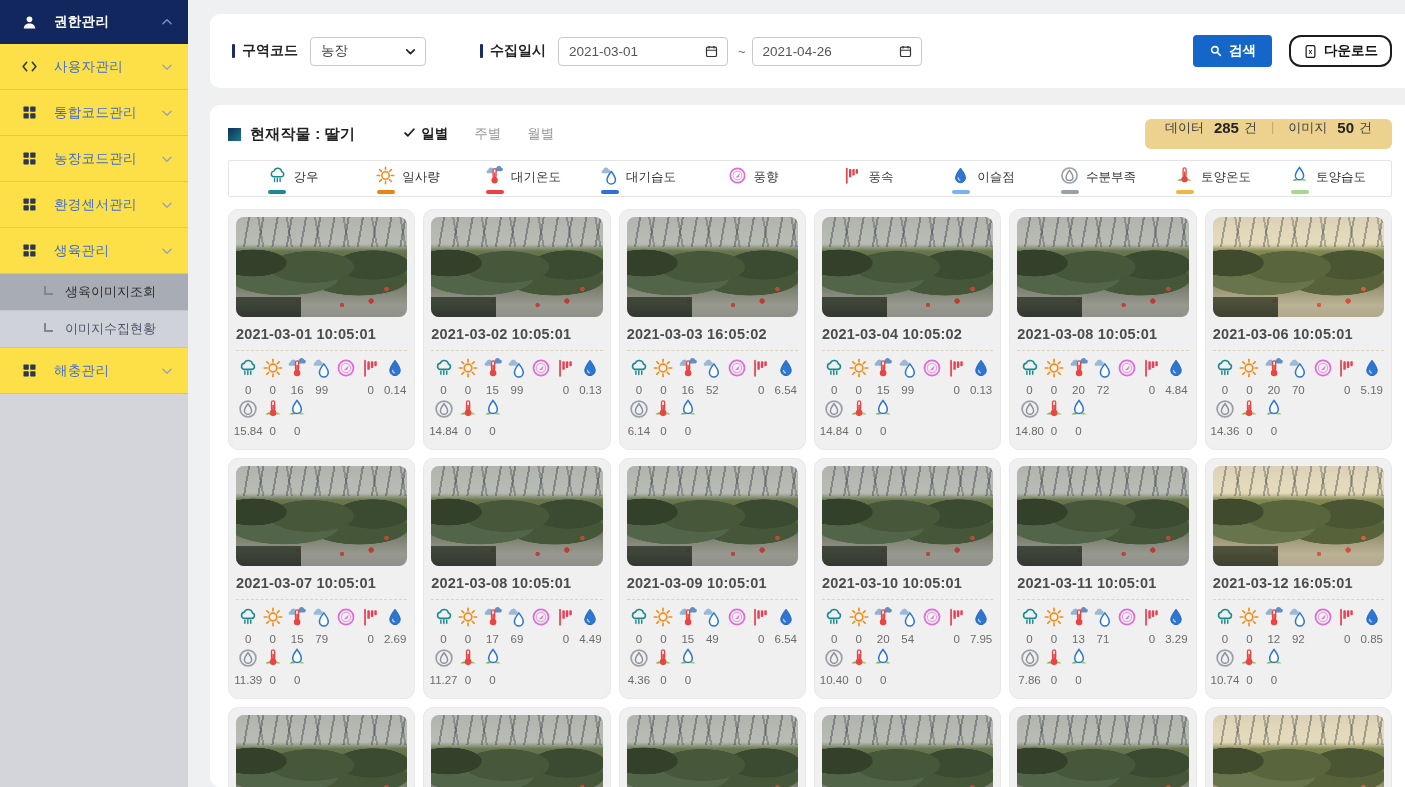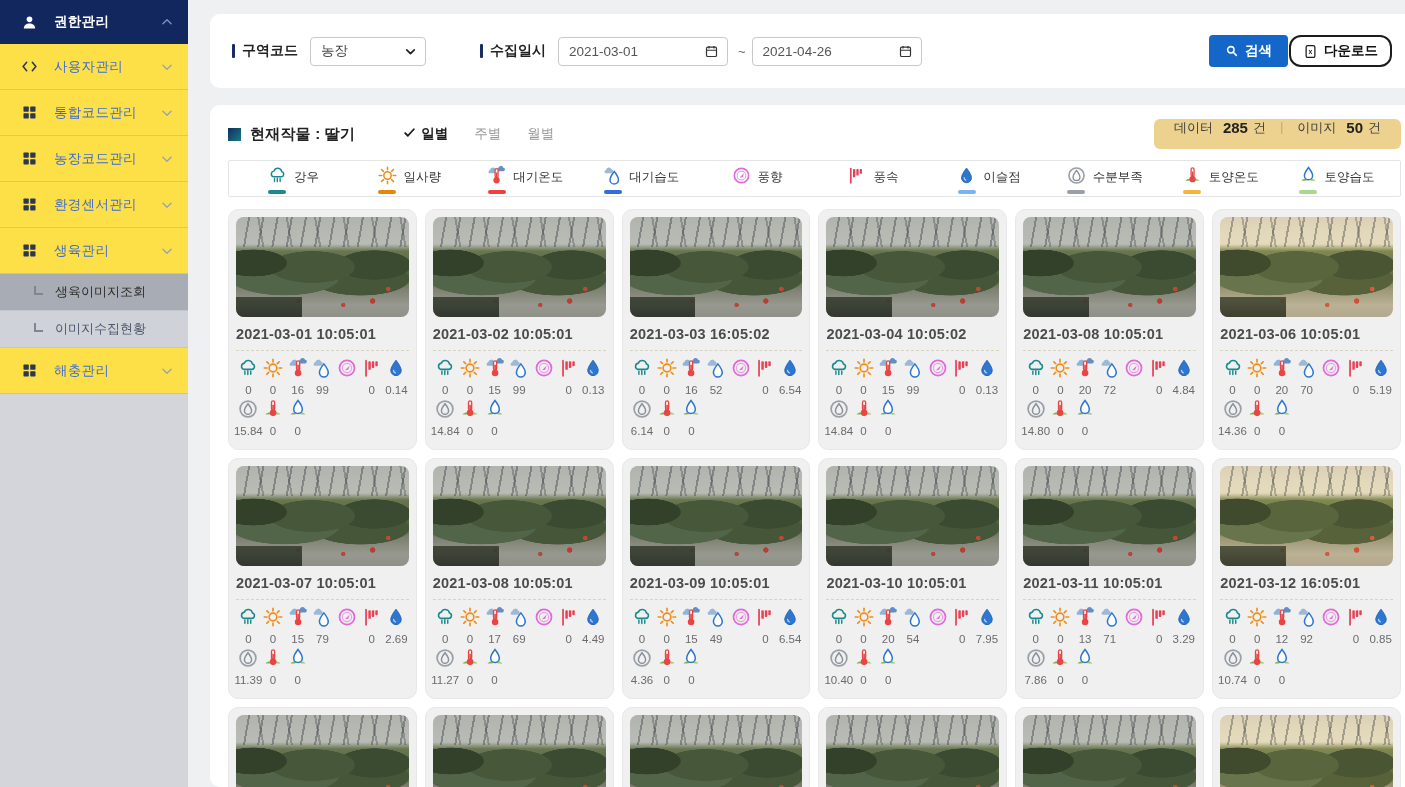--- a/index.html
+++ b/index.html
@@ -12,21 +12,21 @@
     border-bottom:1px solid #bfc2c9; cursor:pointer; background:#fde047; }
   .side-item.active { background:#12275e; border-bottom:none; height:44px; }
   .side-icon { width:18px; height:18px; display:flex; align-items:center; justify-content:center; color:#2c3750; }
   .side-icon svg { width:17px; height:17px; }
   .side-label { margin-left:16px; font-size:13.5px; color:#3e6cd0; letter-spacing:.3px; }
   .side-item.active .side-label { color:#ffffff; font-weight:bold; }
   .side-chevron { margin-left:auto; width:14px; height:14px; color:#9aa2b5; }
   .side-item.active .side-chevron { color:#7e8fc0; }
   .side-chevron svg { width:14px; height:14px; }
   .side-chevron.up svg { transform:rotate(180deg); }
-  .side-sub { height:37px; display:flex; align-items:center; padding:0 14px 0 34px;
+  .side-sub { height:37px; display:flex; align-items:center; padding:0 14px 0 44px;
     background:#cfd2d8; border-bottom:1px solid #c2c5cc; cursor:pointer; }
   .side-sub.selected { background:#a8acb4; }
   .sub-l-icon { width:9px; height:9px; border-left:2px solid #80858f; border-bottom:2px solid #80858f; margin-bottom:3px; }
   .side-sub-label { margin-left:12px; font-size:13px; color:#4c566b; }
   .side-sub.selected .side-sub-label { color:#2e2e2e; }
 
   
   .main { position:absolute; left:188px; top:0; width:1217px; height:787px; padding:14px 0 0 22px; }
   .panel { background:#ffffff; border-radius:10px 0 0 10px; }
   .filter-panel { height:74px; display:flex; align-items:center; padding:0 13px 0 22px; }
@@ -37,31 +37,31 @@
   .select-box { margin-left:12px; width:116px; height:29px; border:1px solid #c9c9c9; border-radius:4px;
     background:#fff; display:flex; align-items:center; padding:0 8px 0 10px; cursor:pointer; }
   .select-box .sel-text { font-size:13.5px; color:#444; flex:1; }
   .select-box svg { width:13px; height:13px; color:#222; }
   .date-box { margin-left:12px; width:170px; height:29px; border:1px solid #c9c9c9; border-radius:4px;
     background:#fff; display:flex; align-items:center; padding:0 8px 0 10px; }
   .date-box input { border:none; outline:none; width:100%; font-size:13.5px; color:#555;
     font-family:"Liberation Sans",sans-serif; background:transparent; }
   .date-box svg { width:15px; height:15px; flex:none; }
   .tilde { margin:0 6px 0 10px; color:#666; font-size:13px; }
-  .btns { margin-left:auto; display:flex; align-items:center; gap:1px; }
+  .btns { margin-left:auto; display:flex; align-items:center; gap:17px; }
   .btn-search { height:32px; padding:0 16px; background:#1467c8; color:#fff; border:none; border-radius:4px;
     font-size:13.5px; font-weight:bold; display:flex; align-items:center; gap:6px; cursor:pointer;
     font-family:"Liberation Sans",sans-serif; }
   .btn-search svg { width:14px; height:14px; }
   .btn-download { height:32px; padding:0 12px; background:#fff; color:#111; border:2px solid #1c1c1c; border-radius:12px;
     font-size:13.5px; font-weight:bold; display:flex; align-items:center; gap:6px; cursor:pointer;
     font-family:"Liberation Sans",sans-serif; }
   .btn-download svg { width:15px; height:15px; }
 
-  .content-panel { margin-top:17px; height:682px; padding:14px 4px 0 18px; overflow:hidden; }
+  .content-panel { margin-top:17px; height:682px; padding:14px 13px 0 18px; overflow:hidden; }
   .content-head { display:flex; align-items:center; height:30px; }
   .crop-sq { width:13px; height:13px; background:linear-gradient(135deg,#0d2f5e 0%,#1b7a86 100%); margin-right:9px; }
   .crop-title { font-size:15px; font-weight:bold; color:#222; letter-spacing:.2px; }
   .tabs { display:flex; align-items:center; margin-left:48px; gap:26px; }
   .tab { font-size:13.5px; color:#9a9a9a; cursor:pointer; display:flex; align-items:center; gap:5px; }
   .tab.selected { color:#1d1d1d; font-weight:bold; }
   .tab .check svg { width:13px; height:13px; }
   .count-badge { margin-left:auto; height:30px; background:#ecd18f; border-radius:6px; display:flex;
     align-items:flex-start; padding:0 20px; font-size:13px; color:#3d3d3d; }
   .count-badge b { font-size:15px; margin:0 5px 0 10px; color:#222; }

